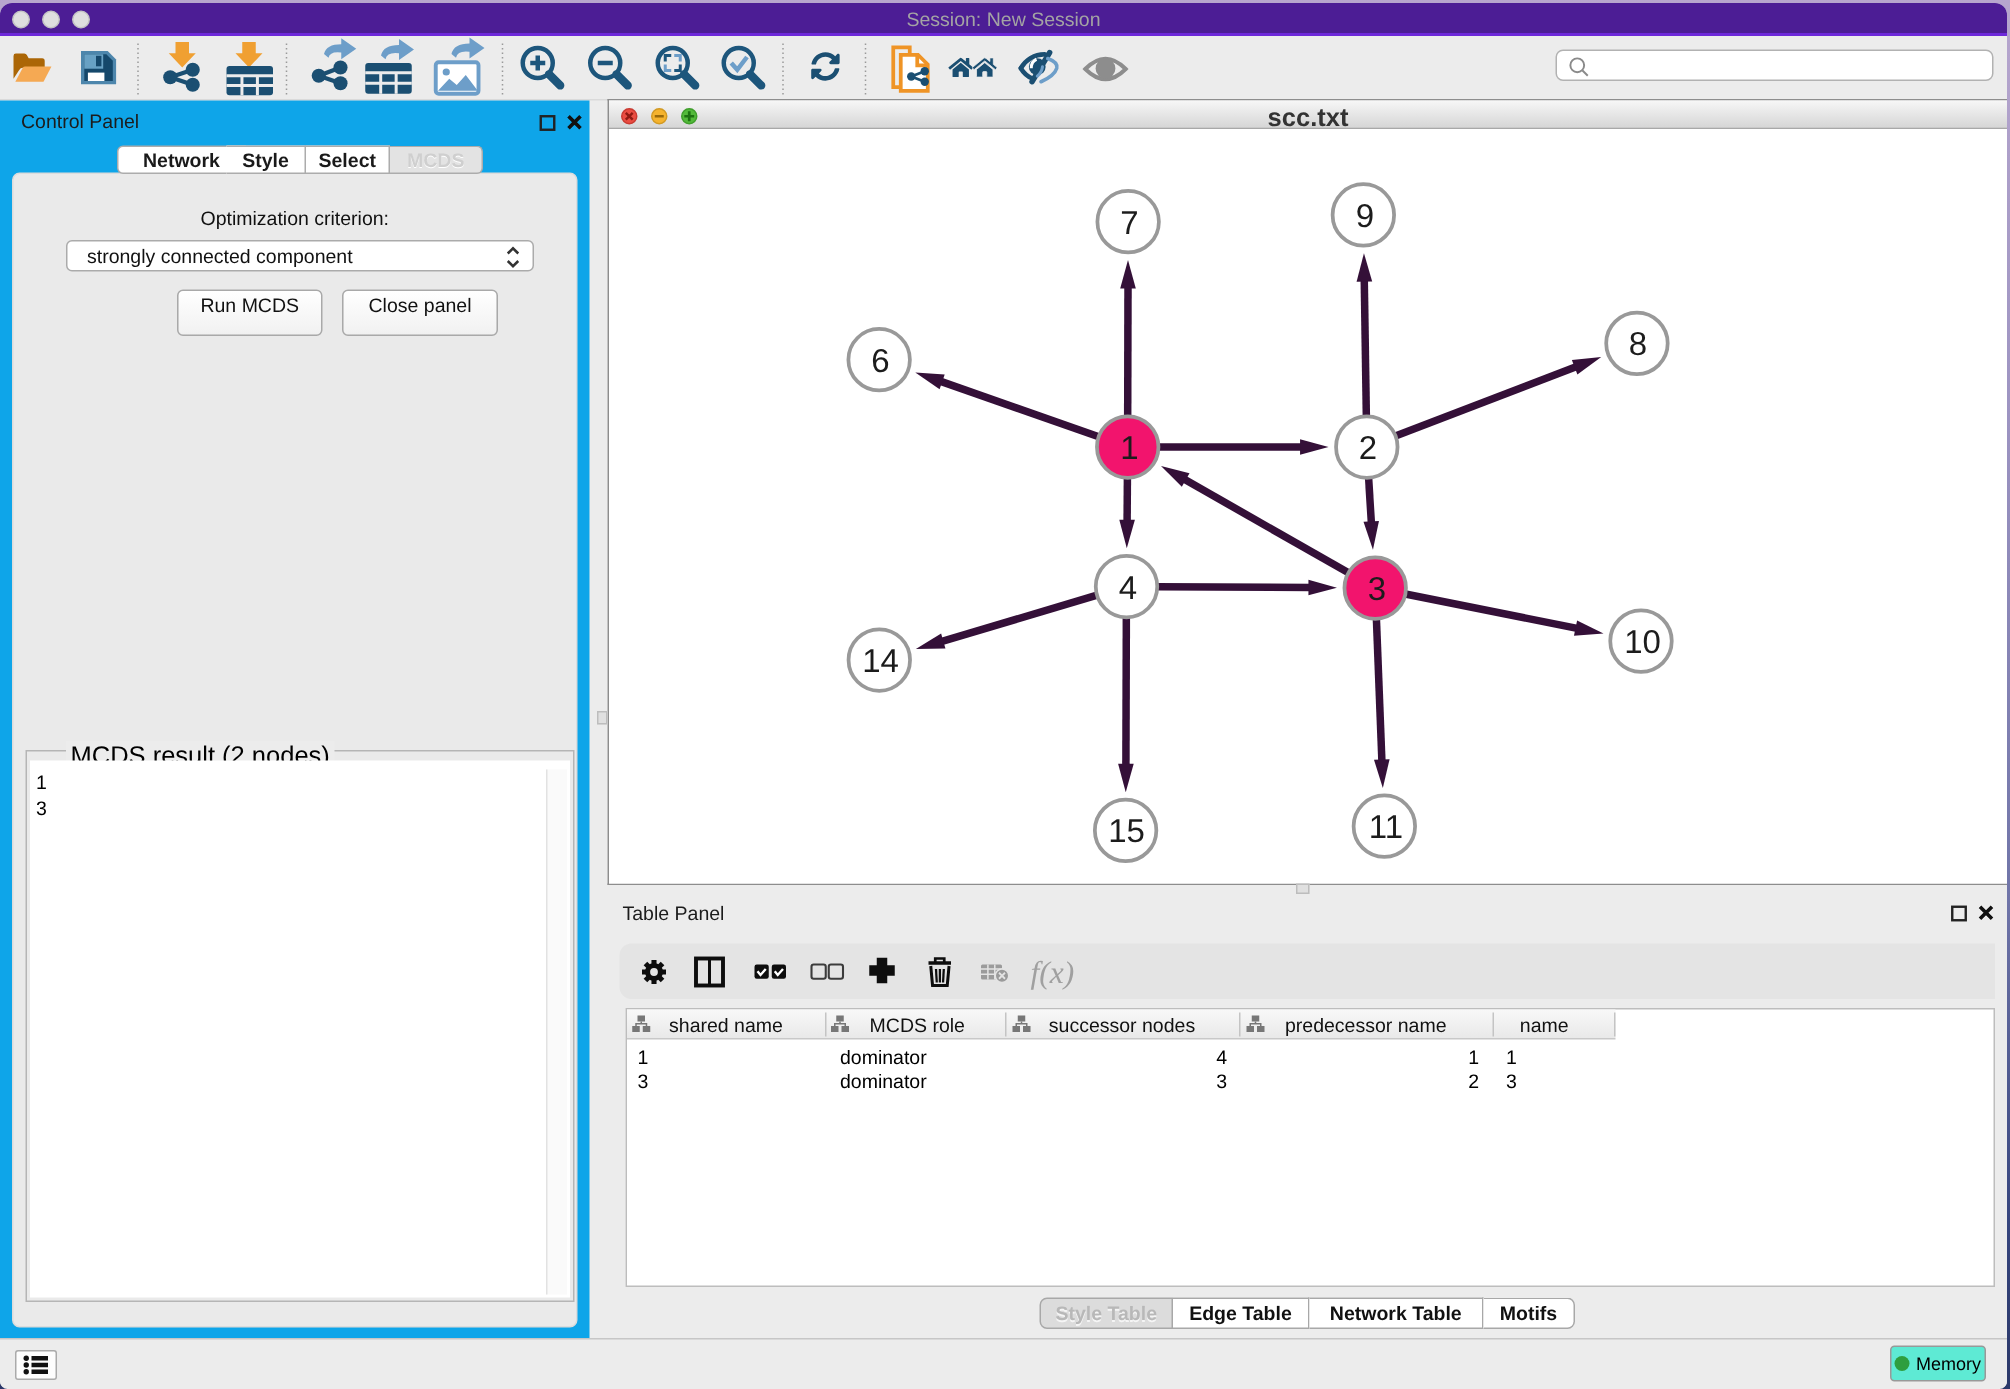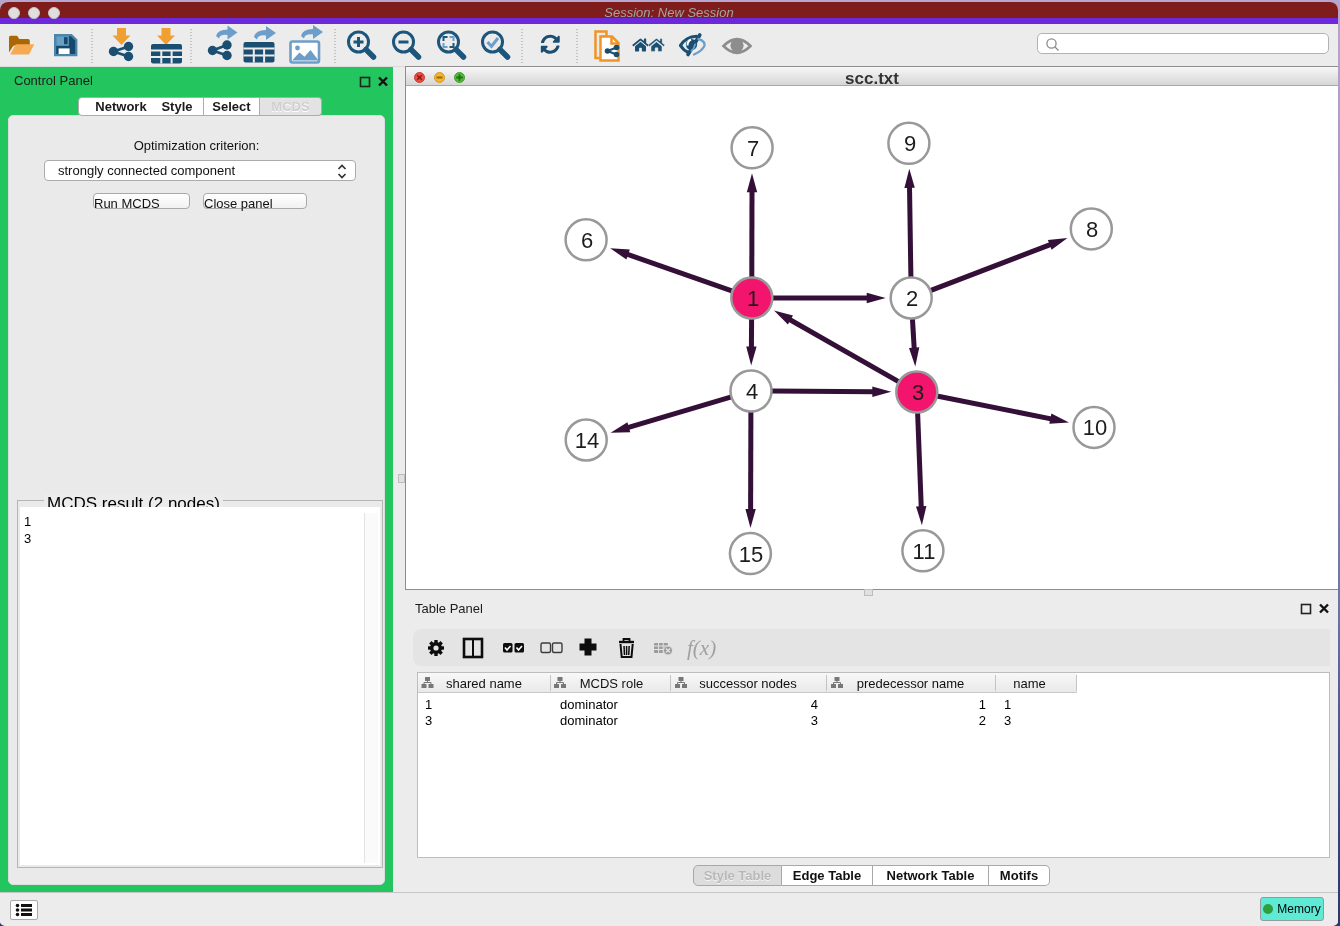--- a/index.html
+++ b/index.html
@@ -1,33 +1,33 @@
 <!DOCTYPE html>
 <html><head>
 <meta charset="utf-8">
 <style>
 * { margin:0; padding:0; box-sizing:border-box; }
 html,body { width:1340px; height:926px; overflow:hidden; font-family:"Liberation Sans",sans-serif; }
 body { background:linear-gradient(180deg,#b7a6ce 0%,#9d94c2 30%,#6f74a8 65%,#36457e 88%,#2b3869 100%); }
 #win { position:absolute; left:0; top:2px; width:1338px; height:924px; background:#ececec; border-radius:8px 8px 5px 5px; overflow:hidden; }
 
-#titlebar { position:absolute; left:0; top:0; width:100%; height:22px; background:#7f1d1d; border-bottom:6px solid #6d28d9;font-style:italic; }
+#titlebar { position:absolute; left:0; top:0; width:100%; height:22px; background:#4c1d95; border-bottom:2px solid #6d28d9; }
 .tl { position:absolute; top:5px; width:12px; height:12px; border-radius:50%; background:#dfdfdf; border:1px solid #c4c4c4; }
 #title { position:absolute; top:3px; left:0; width:100%; text-align:center; font-size:13px; color:#a4a4a4; }
 
 #toolbar { position:absolute; left:0; top:22px; width:100%; height:43px; background:#ececec; border-bottom:1px solid #dadada; }
 #search { position:absolute; left:1037px; top:9px; width:292px; height:21px; background:#fff; border:1px solid #b2b2b2; border-radius:5px; }
 
-#cp { position:absolute; left:0; top:65px; width:393px; height:825px; background:#22c55e; }
+#cp { position:absolute; left:0; top:65px; width:393px; height:825px; background:#0ea5e9; }
 #cp-h { position:absolute; left:14px; top:6px; font-size:13px; color:#1c1c1c; }
 .tab { position:absolute; top:30px; height:19px; border:1px solid #acacac; background:#fff; font-size:13px; font-weight:bold; color:#1a1a1a; text-align:center; line-height:18px; }
 #cp-body { position:absolute; left:8px; top:48px; width:377px; height:770px; background:#eaeaea; border:1px solid #dcdcdc; border-radius:5px; }
 #optlabel { position:absolute; left:0; top:71px; width:100%; text-align:center; font-size:13px; color:#111; }
 #dd { position:absolute; left:44px; top:93px; width:312px; height:21px; background:#fff; border:1px solid #ababab; border-radius:4px; font-size:13px; color:#111; line-height:19px; padding-left:13px; }
-.btn { position:absolute; top:126px; height:16px; background:linear-gradient(#ffffff,#f1f1f1); border:1px solid #a9a9a9; border-radius:4px; font-size:13px; color:#111; text-align:left; line-height:19px; }
+.btn { position:absolute; top:126px; height:31px; background:linear-gradient(#ffffff,#f1f1f1); border:1px solid #a9a9a9; border-radius:4px; font-size:13px; color:#111; text-align:center; line-height:19px;margin-left:25px; }
 #fld { position:absolute; left:17px; top:433px; width:366px; height:368px; border:1px solid #b5b5b5; }
 #fld-in { position:absolute; left:2px; top:6px; right:2px; bottom:2px; background:#fff; font-size:13px; color:#000; padding:7px 0 0 4px; line-height:16.5px; }
 #fld-leg { position:absolute; left:6px; top:-7px; background:#ececec; padding:0 3px; font-size:17px; color:#000;margin-left:20px; }
 #fld-sb { position:absolute; right:2px; top:6px; width:14px; bottom:2px; background:#fafafa; border-left:1px solid #e2e2e2; }
 
 #net { position:absolute; left:405px; top:64px; width:933px; height:524px; border:1px solid #8d8d8d; border-right:none; background:#fff; }
 #net-tb { position:absolute; left:0; top:0; width:100%; height:19px; background:linear-gradient(#f7f7f7,#d6d6d6); border-bottom:1px solid #a8a8a8; }
 #net-title { position:absolute; width:100%; text-align:center; top:2px; font-size:17px; color:#333; font-weight:bold; }
 .mac { position:absolute; top:4.5px; width:11px; height:11px; border-radius:50%; }
 #canvas { position:absolute; left:0; top:20px; width:100%; height:502px; background:#fff; }

